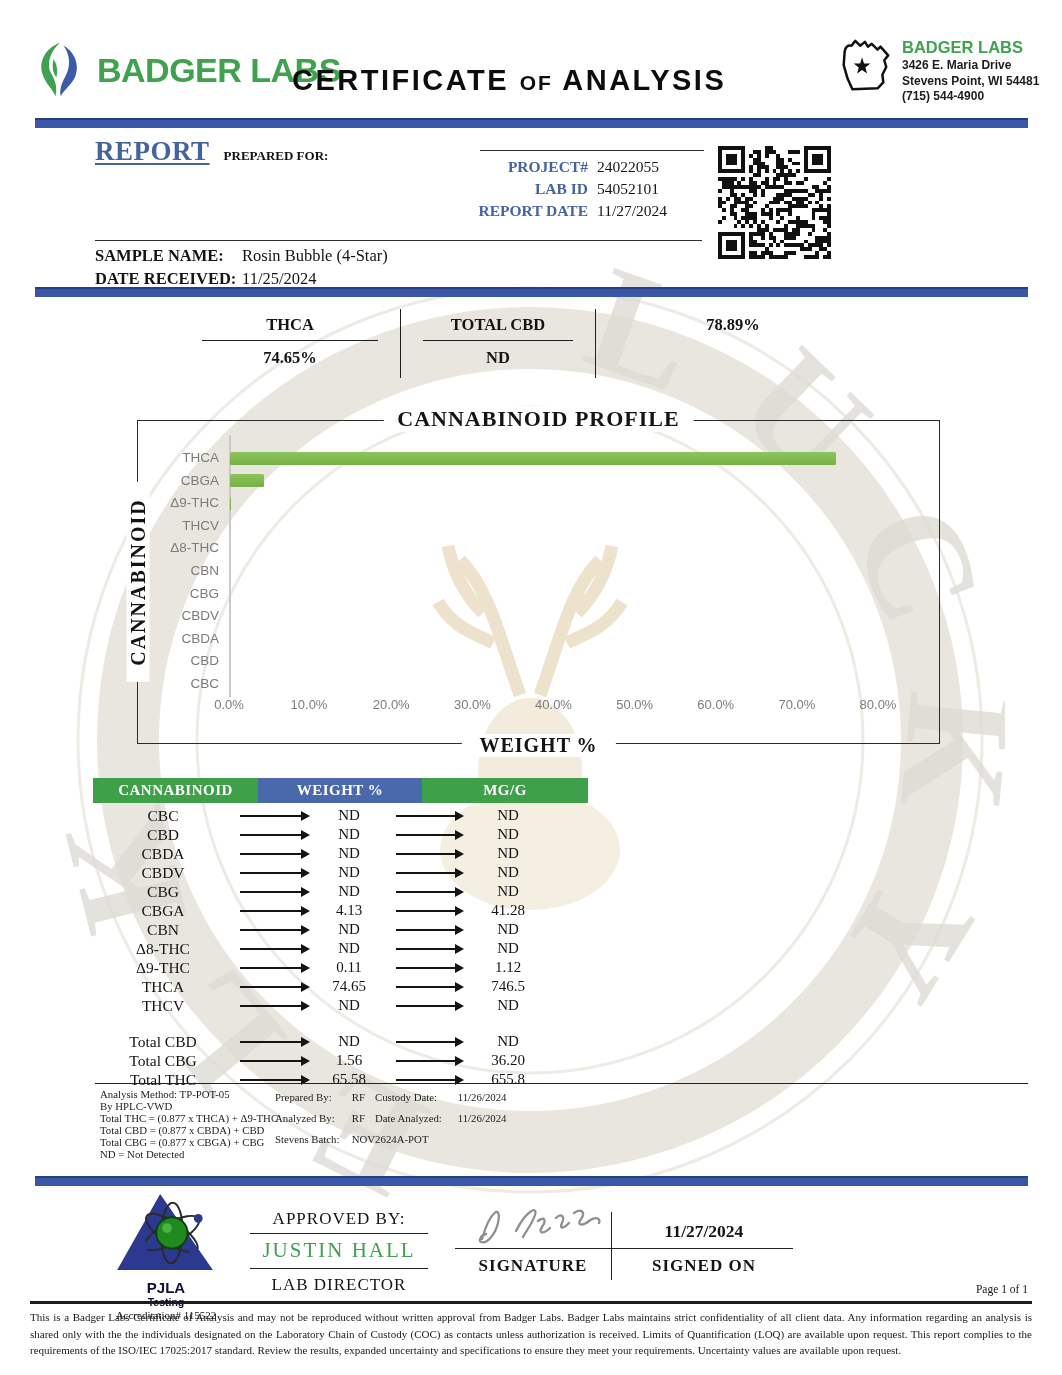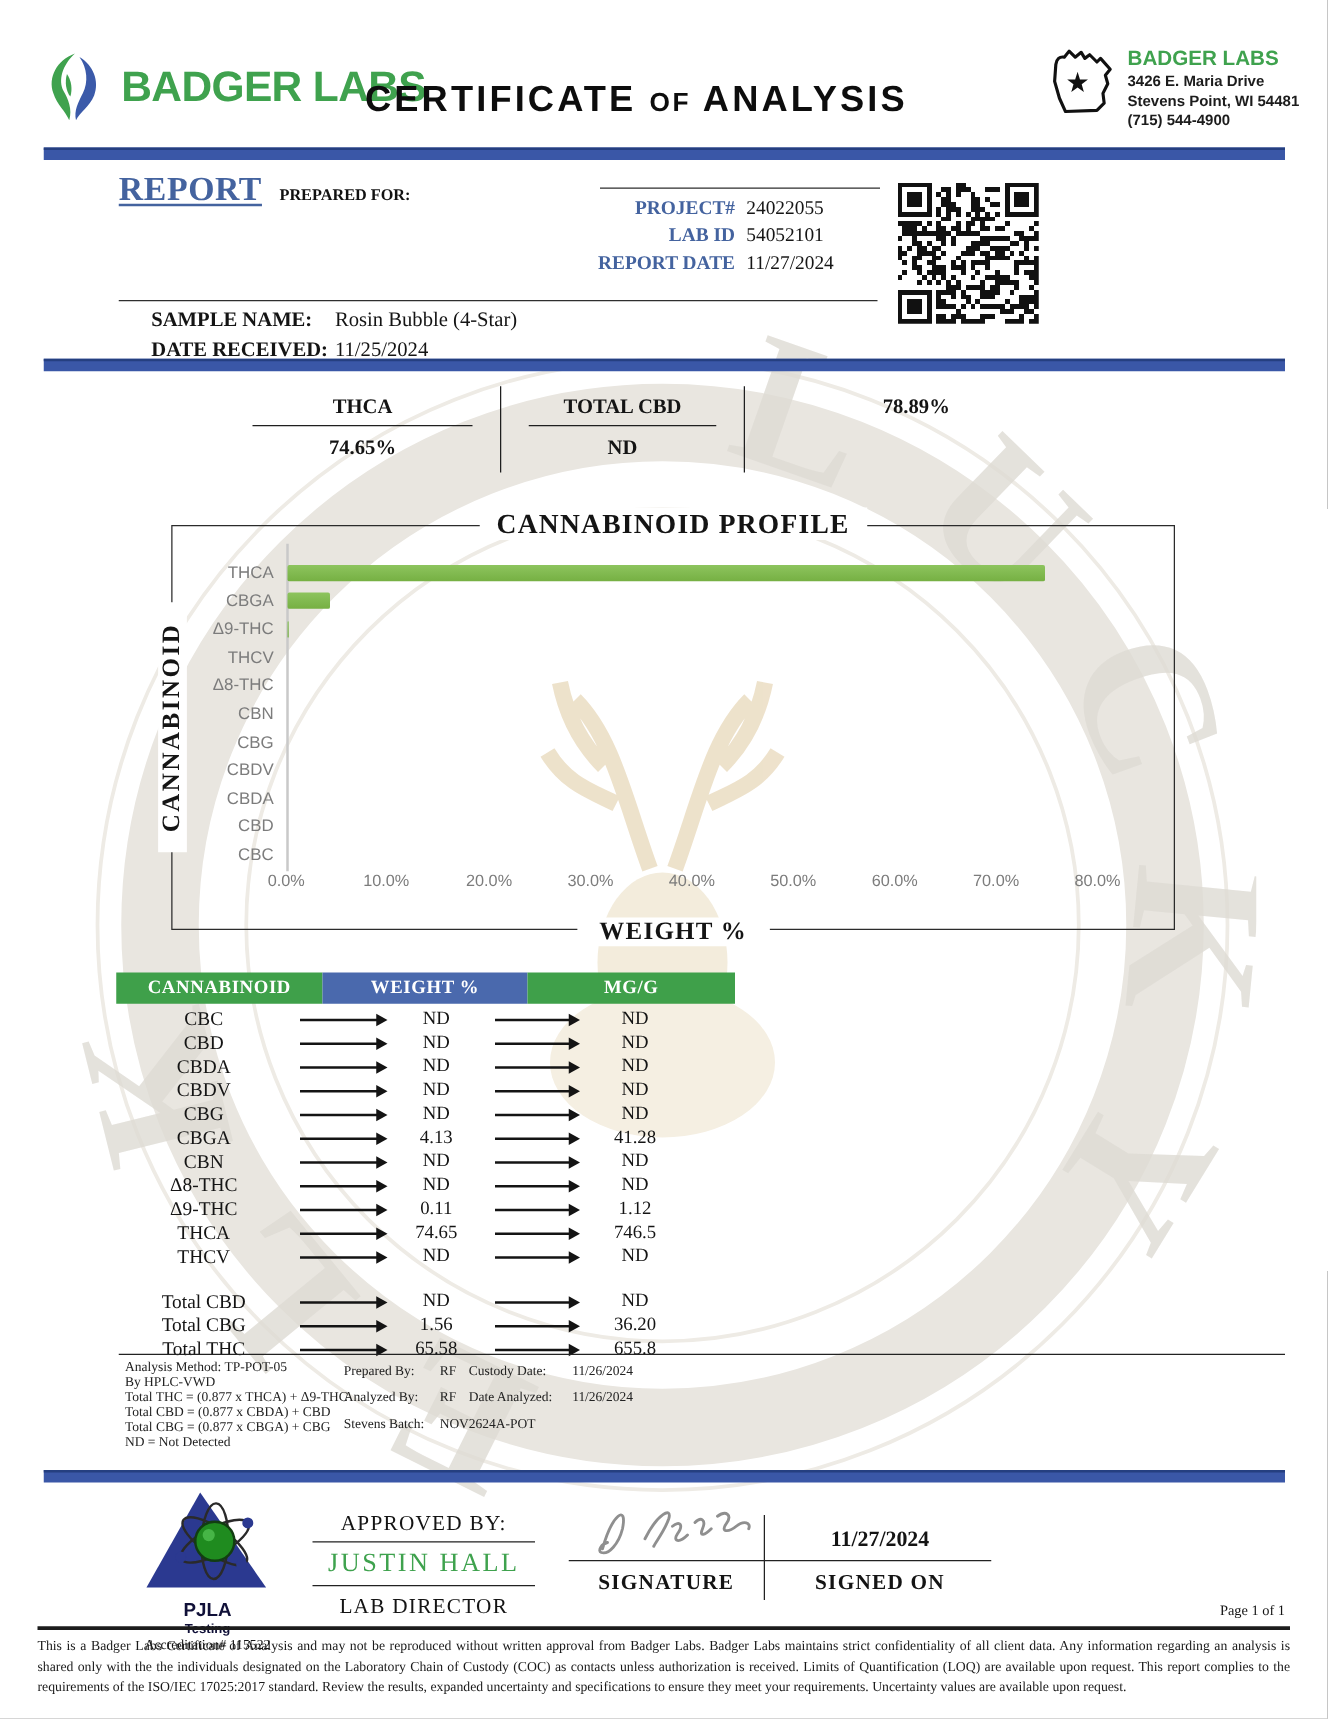--- a/index.html
+++ b/index.html
@@ -32,21 +32,21 @@
   .client-name { font-weight:bold; font-size:17.5px; }
   .meta-top-line { position:absolute; left:480px; top:150px; width:224px; border-top:1.6px solid #2e2e2e; }
   .meta { position:absolute; left:420px; top:156px; width:300px; }
   .meta-row { display:flex; line-height:22px; }
   .meta-label { width:168px; text-align:right; font-weight:bold; color:#44639f; font-size:15.5px; }
   .meta-value { margin-left:9px; font-size:15.5px; color:#161616; }
   .qr { position:absolute; left:718px; top:146px; width:113px; height:113px; }
   .sample-top-line { position:absolute; left:95px; top:240px; width:607px; border-top:1.6px solid #2e2e2e; }
   .sample { position:absolute; left:95px; top:245px; }
   .sample-row { line-height:22.5px; }
-  .sample-label { display:inline-block; width:143px; font-weight:bold; font-size:16.5px;margin-left:26px; }
+  .sample-label { display:inline-block; width:143px; font-weight:bold; font-size:16.5px; }
   .sample-value { font-size:16.5px; }
 
   
   .summary { position:absolute; left:180px; top:309px; width:690px; display:grid; grid-template-columns:220px 195px 275px; }
   .sum-col { text-align:center; padding:6px 0 10px; }
   .sum-col + .sum-col { border-left:1.7px solid #1f1f1f; }
   .sum-head { display:block; font-weight:bold; font-size:16.5px; padding-bottom:5px; margin:0 22px 7px; border-bottom:1.7px solid #1f1f1f; white-space:nowrap; }
   .sum-val { font-weight:bold; font-size:16.5px; }
 
   

